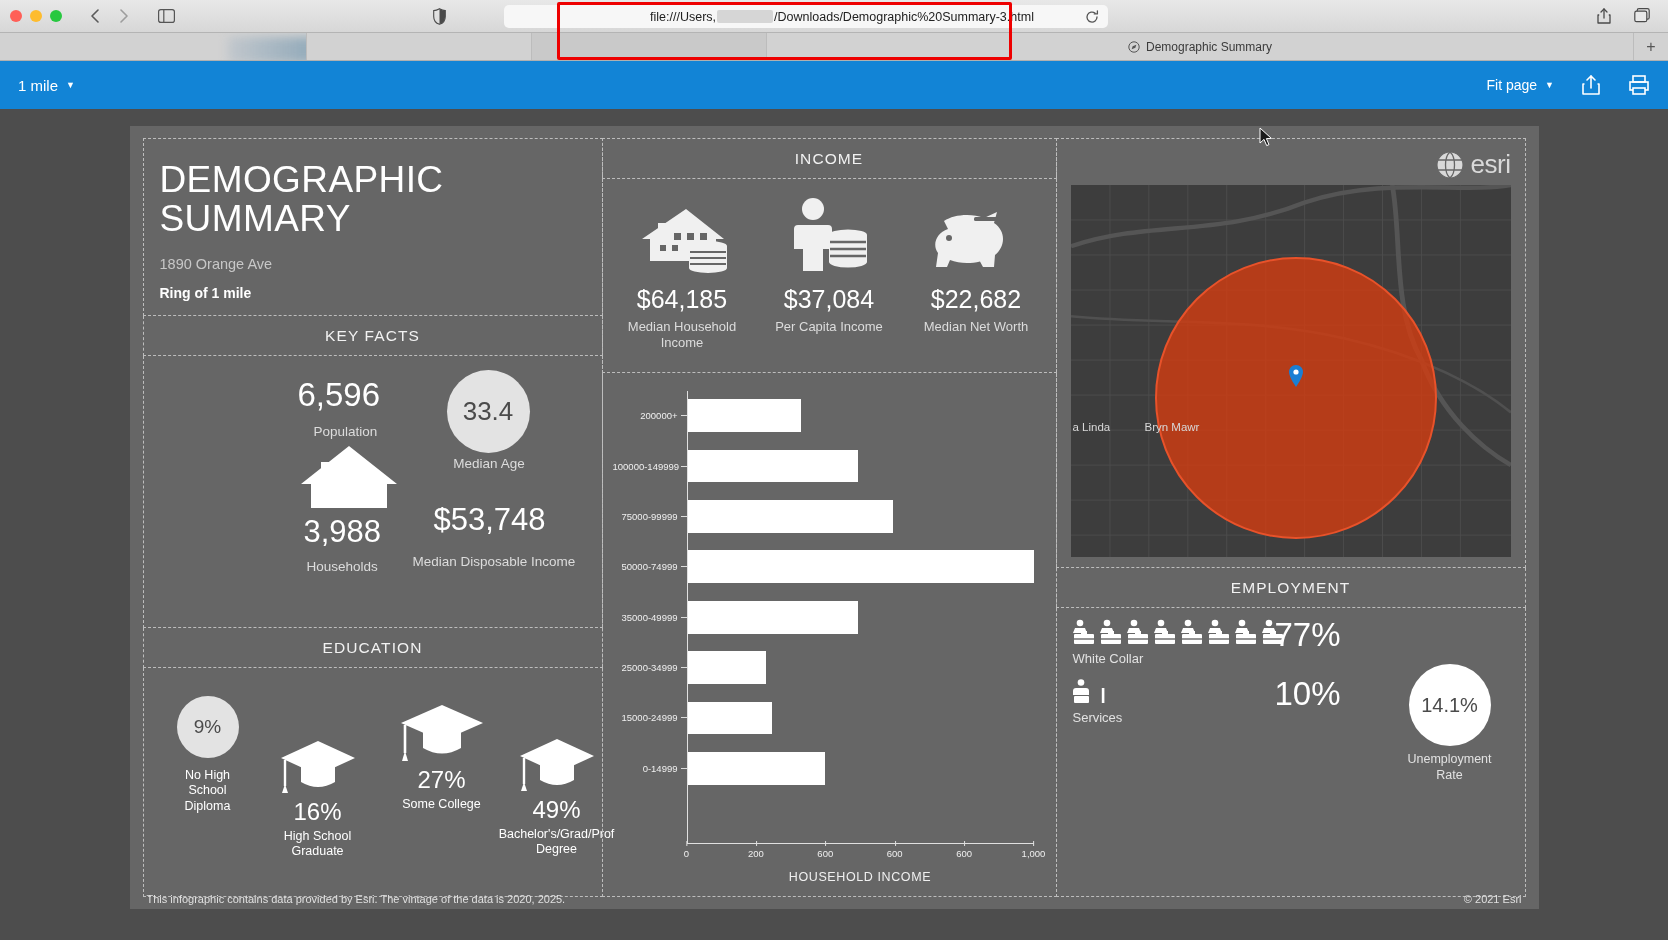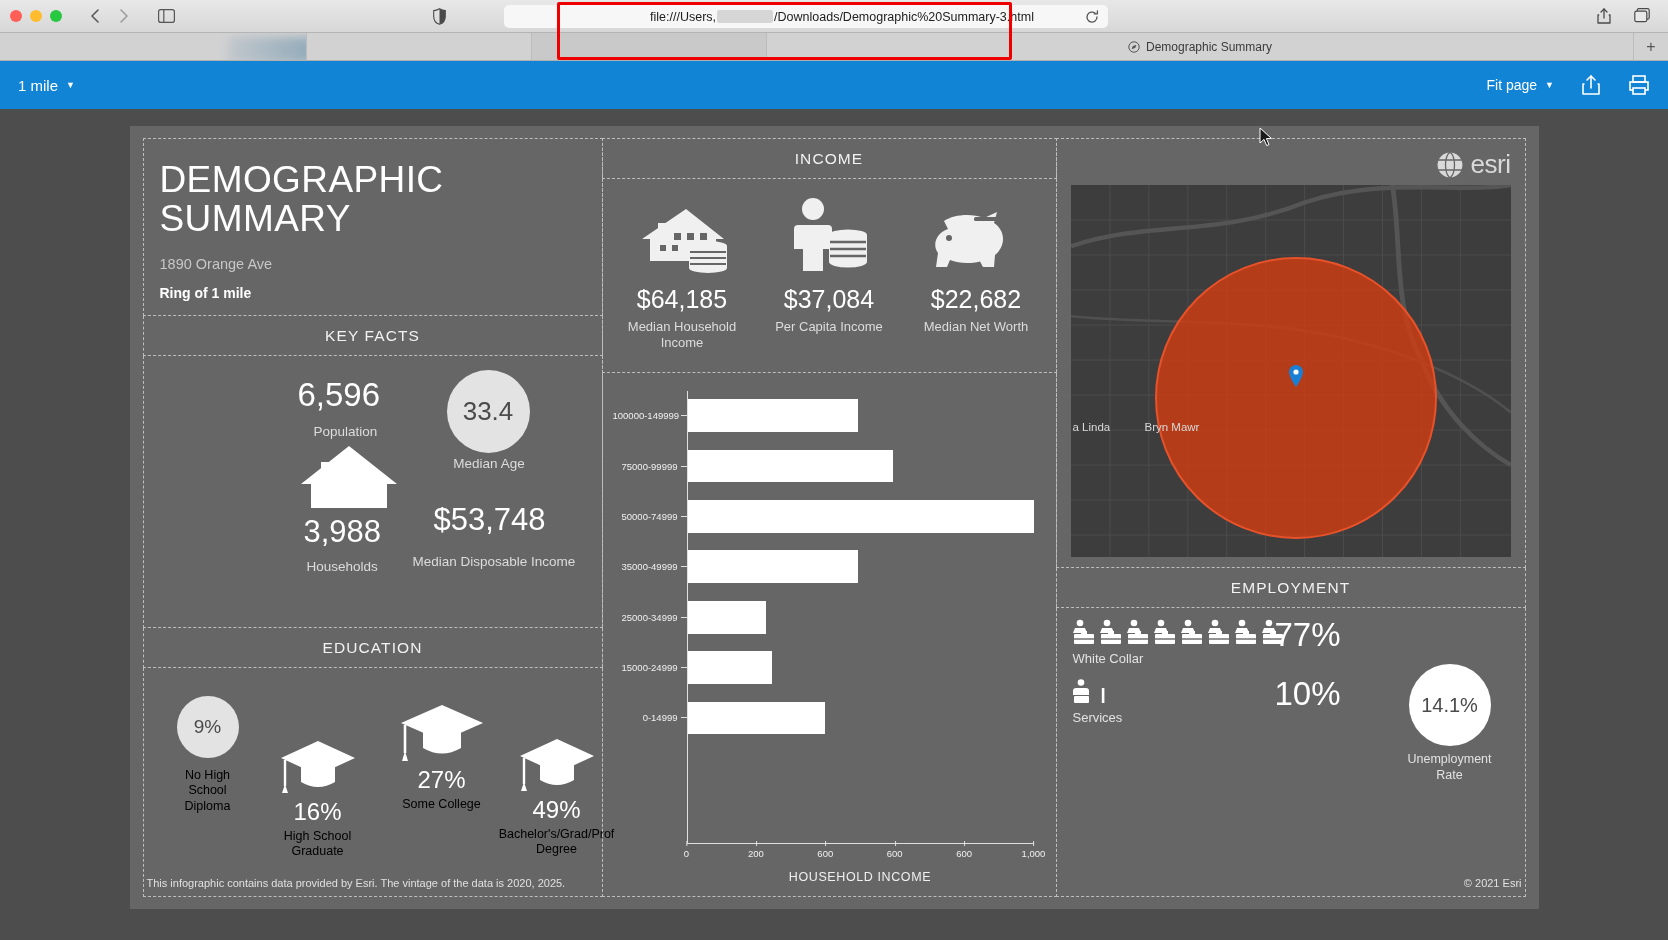--- a/index.html
+++ b/index.html
@@ -137,21 +137,21 @@
 
   
   .edu { flex: 1; position: relative; }
   .edu-item { position: absolute; text-align: center; }
   .edu-circle {
     width: 62px; height: 62px; border-radius: 50%; background: #e3e3e3;
     display:flex; align-items:center; justify-content:center;
     font-size: 19px; color: #4b4b4b; font-weight: 300; margin: 0 auto;
   }
   .edu-pct { font-size: 24px; color: #fff; font-weight: 300; }
-  .edu-lab { font-size: 12.5px; color: #000000; line-height: 1.25; margin-top: 3px; }
+  .edu-lab { font-size: 12.5px; color: #ffffff; line-height: 1.25; margin-top: 3px; }
 
   
   .inc-row { display: flex; justify-content: space-around; padding: 14px 6px 20px; }
   .inc-item { text-align: center; width: 150px; }
   .inc-ico { height: 82px; display: flex; align-items: flex-end; justify-content: center; }
   .inc-num { font-size: 25px; color: #fff; font-weight: 300; margin-top: 10px; }
   .inc-lab { font-size: 13px; color: #dcdcdc; margin-top: 5px; line-height: 1.25; }
 
   
   .chartpanel { flex: 1; position: relative; padding: 10px 14px 6px 10px; }
@@ -209,21 +209,21 @@
     font-size: 20px; color: #4b4b4b; font-weight: 300;
   }
   .unemp-lab {
     position: absolute; right: 22px; top: 144px; width: 106px; text-align: center;
     font-size: 12.5px; color: #e2e2e2; line-height: 1.25;
   }
 
   
   .footer {
     position: absolute; left: 13px; right: 13px; bottom: 4px; height: 28px;
-    display: flex; align-items: flex-start; justify-content: space-between;
+    display: flex; align-items: flex-end; justify-content: space-between;
     font-size: 11px; color: #e0e0e0; padding: 0 4px;
   }
   svg { display: block; }
 </style>
 </head>
 <body>
 
 <div class="browser">
 
   <div class="titlebar">
@@ -487,20 +487,27 @@
                 </div>
                 <div class="inc-num">$22,682</div>
                 <div class="inc-lab">Median Net Worth</div>
               </div>
             </div>
           </div>
 
           <div class="panel chartpanel">
             <div class="chart-wrap">
               <div class="chart-rows" id="chart-rows">
+                  <div class="crow">
+                    <div class="clabel">200000+</div>
+                    <div class="ctick"></div>
+                    <div class="cbarbox">
+                      <div class="cbar" style="width: 33%; background: rgb(255, 255, 255);"></div>
+                    </div>
+                  </div>
                   <div class="crow">
                     <div class="clabel">100000-149999</div>
                     <div class="ctick"></div>
                     <div class="cbarbox">
                       <div class="cbar" style="width: 49.5%; background: rgb(255, 255, 255);"></div>
                     </div>
                   </div>
                   <div class="crow">
                     <div class="clabel">75000-99999</div>
                     <div class="ctick"></div>

